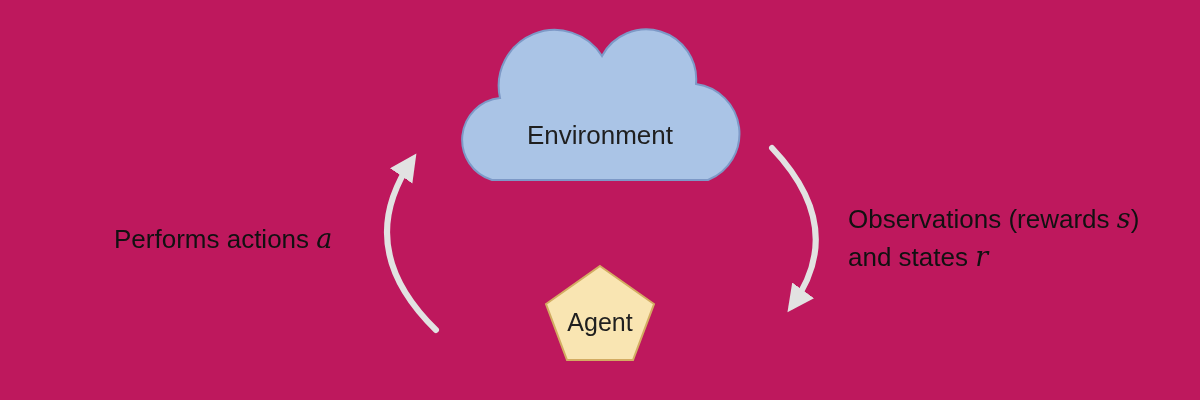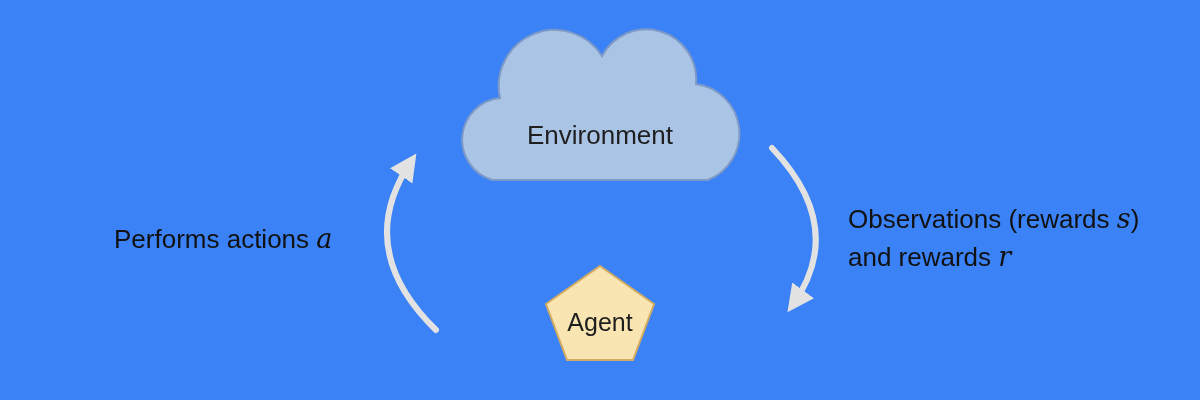--- a/index.html
+++ b/index.html
@@ -4,21 +4,21 @@
 <style>
   * { margin: 0; padding: 0; box-sizing: border-box; }
   html, body {
     font-family: "Liberation Sans", sans-serif;
     background: #ffffff;
   }
   .canvas {
     position: relative;
     width: 1200px;
     height: 400px;
-    background: #3b82f6;
+    background: #be185d;
     overflow: hidden;
   }
   .diagram-svg {
     position: absolute;
     left: 0;
     top: 0;
   }
   .node-label {
     font-family: "Liberation Sans", sans-serif;
     fill: #1f1f1f;
@@ -71,17 +71,17 @@
 
   <div class="edge-label" style="left:114px; top:220px;">
     <span>Performs actions </span><span class="math">a</span>
   </div>
 
   <div class="edge-label" style="left:848px; top:200px;">
     <div>
       <span>Observations (rewards </span><span class="math">s</span><span>)</span>
     </div>
     <div>
-      <span>and rewards </span><span class="math">r</span>
+      <span>and states </span><span class="math">r</span>
     </div>
   </div>
 
 </div>
 
 </body></html>

